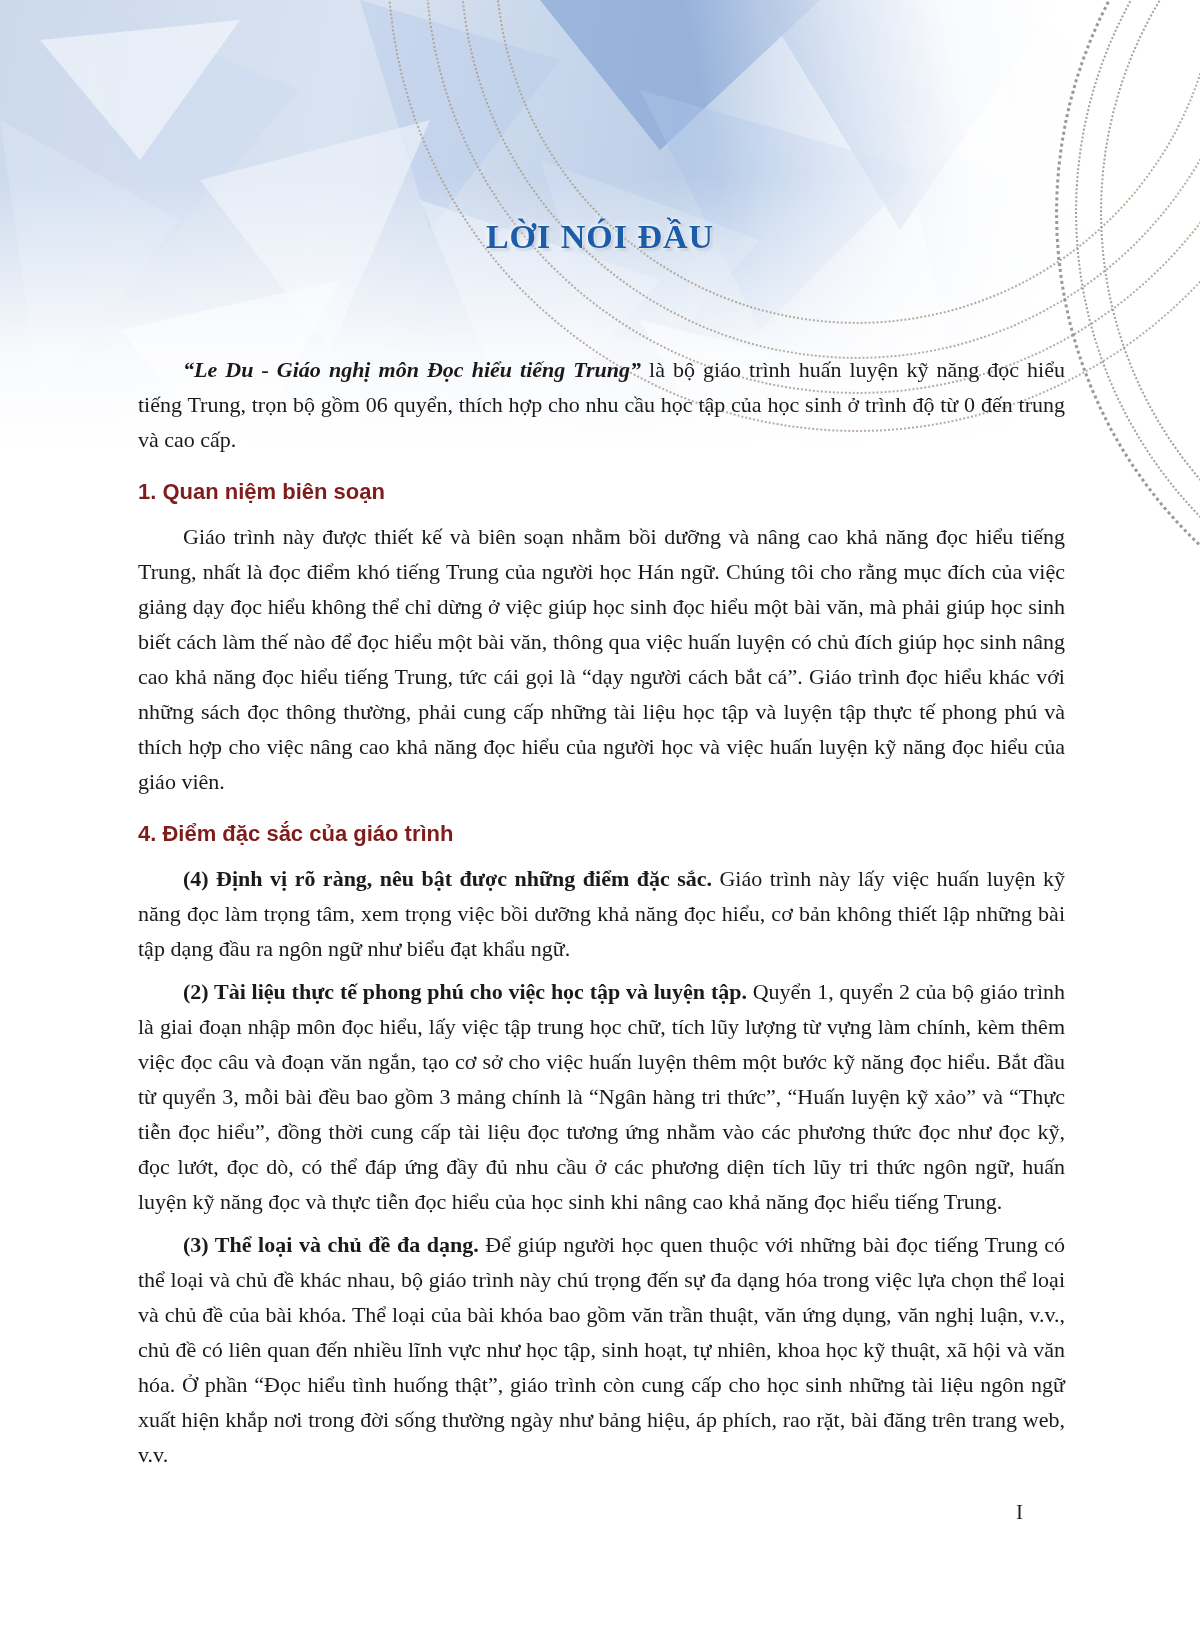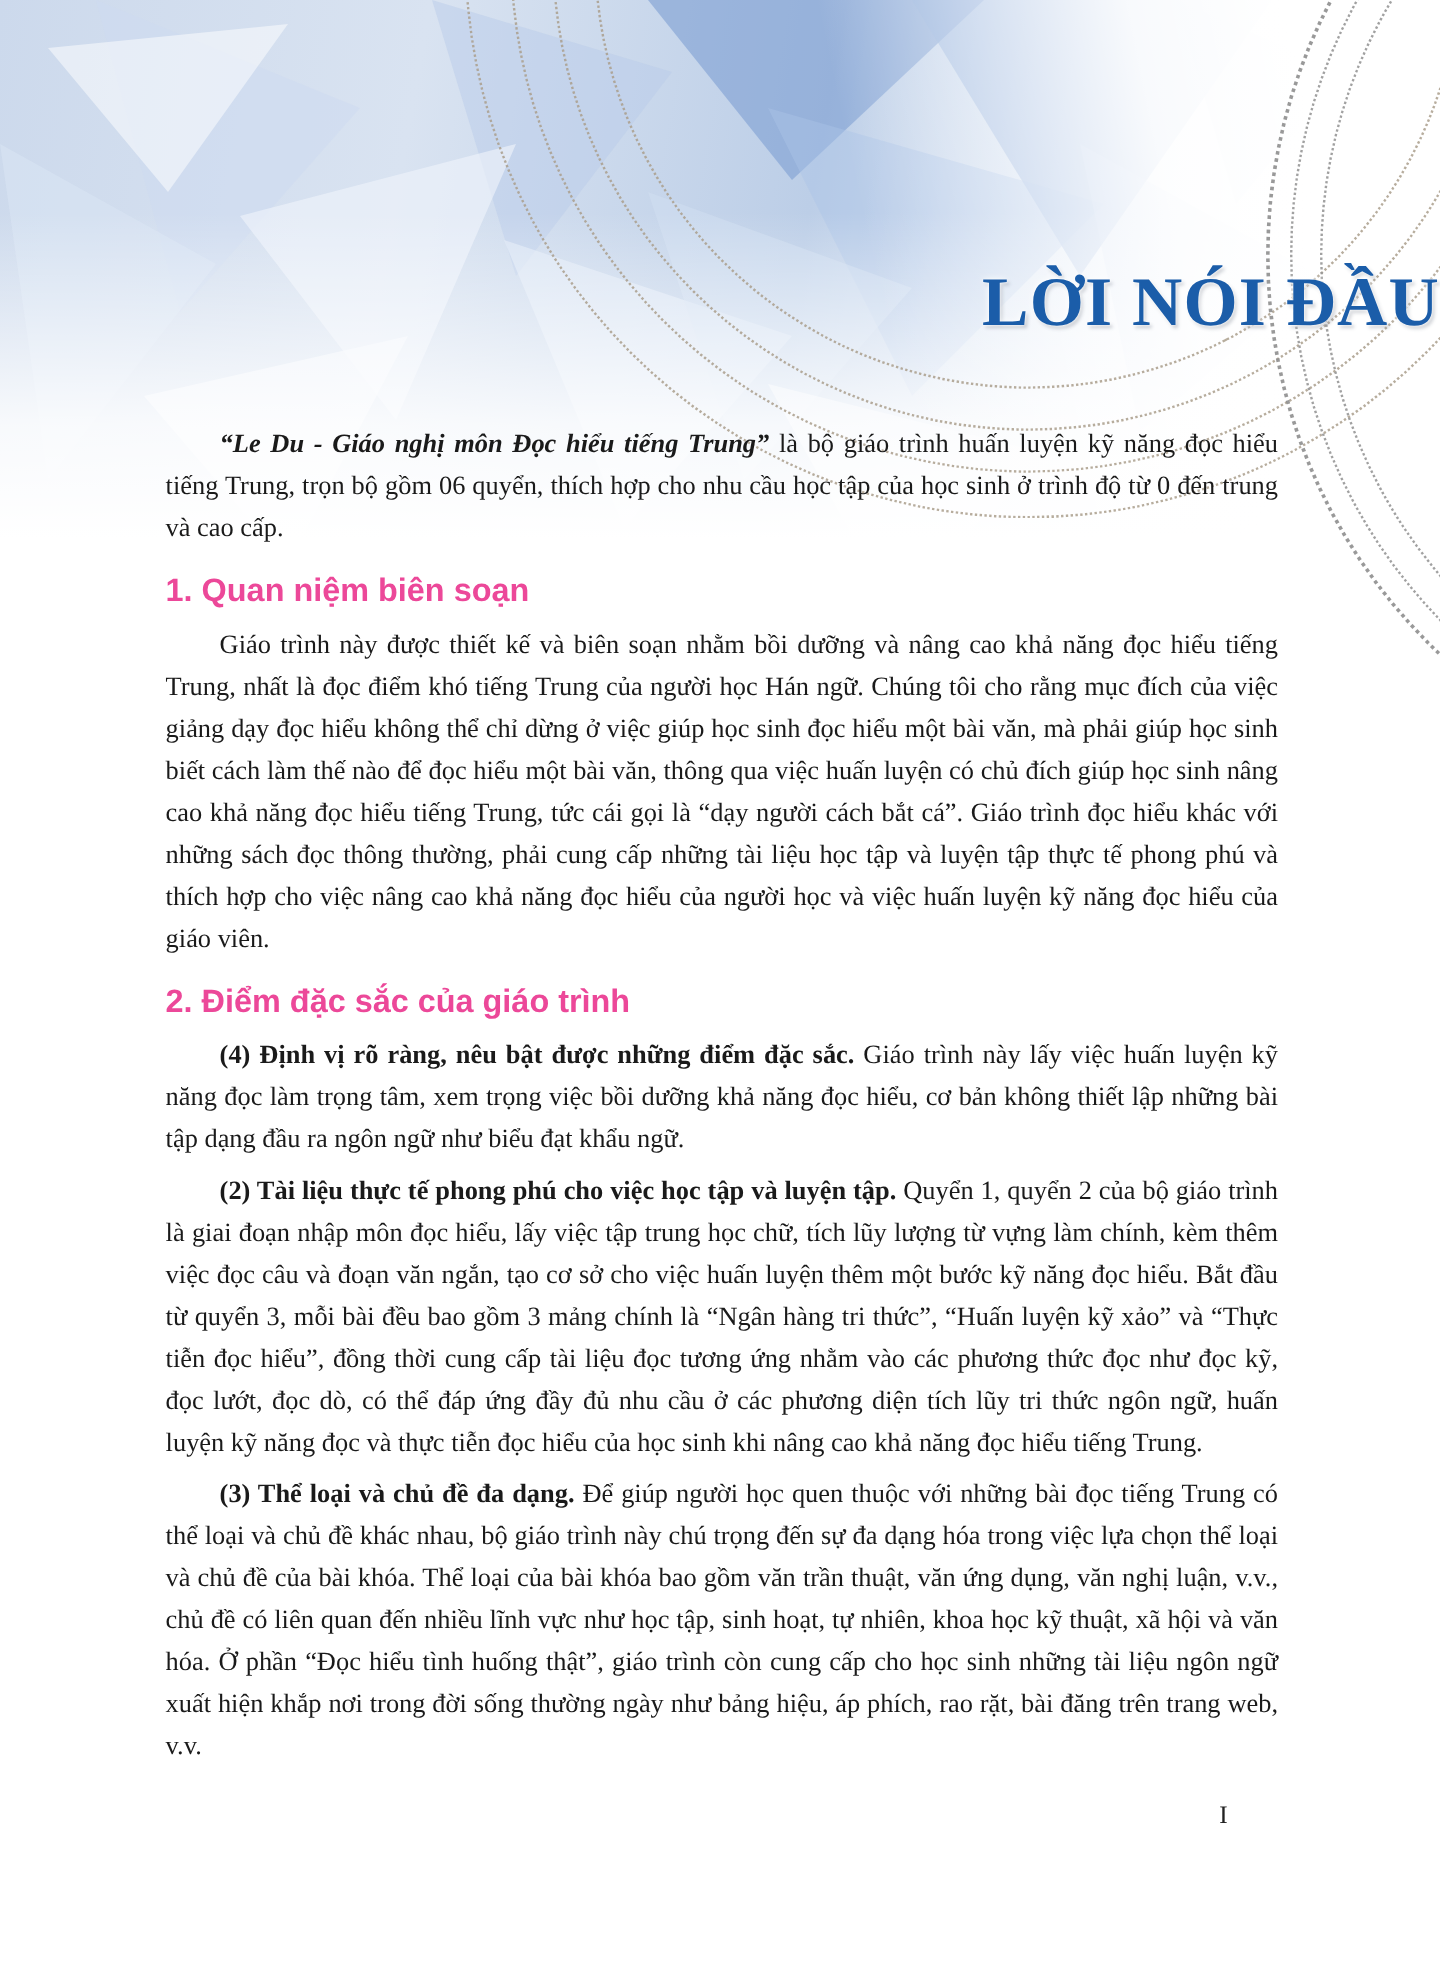--- a/index.html
+++ b/index.html
@@ -46,44 +46,44 @@
     background:linear-gradient(78deg,rgba(255,255,255,0) 60%,rgba(255,255,255,.9) 80%,#fff 90%);
   }
   .dotcircle{position:absolute;border-radius:50%;}
   .famA{border:2px dotted #ab9f8d;opacity:.85;}
   .famB{border:2px dotted #979797;opacity:.9;}
   .famB.big{border-width:3px;border-color:#8f8f8f;}
 
   
   #page-title{
     position:absolute;top:218px;left:0;width:1200px;
-    text-align:right;
+    text-align:center;
     font-family:"Liberation Serif", serif;
     font-weight:bold;
-    font-size:58px;
+    font-size:34px;
     letter-spacing:1px;
     color:#1b5da9;
     text-shadow:0 0 6px rgba(255,255,255,.95),0 0 2px #ffffff,2px 2px 3px rgba(60,70,90,.30);
     z-index:5;
   }
 
   
   #content{
     position:absolute;top:352px;left:138px;width:927px;
     z-index:6;
     color:#1a1a1a;
     font-size:22px;
     line-height:35px;
     text-align:justify;
   }
   #content p{margin:0 0 8px 0;text-indent:45px;}
   #content h2{
     font-family:"Liberation Sans", sans-serif;
-    font-size:27px;line-height:30px;
-    color:#ec4899;
+    font-size:22px;line-height:30px;
+    color:#7f1d1d;
     margin:20px 0 12px 0;
     text-align:left;
   }
   .b{font-weight:bold;}
   .i{}
   .b.i, .bi{font-weight:bold;font-style:italic;}
 
   
   #page-number{
     position:absolute;top:1500px;left:1016px;
@@ -128,21 +128,21 @@
   </div>
 
   <div id="page-title">LỜI NÓI ĐẦU</div>
 
   <div id="content">
     <p><span class="b i">“Le Du - Giáo nghị môn Đọc hiểu tiếng Trung”</span><span> là bộ giáo trình huấn luyện kỹ năng đọc hiểu tiếng Trung, trọn bộ gồm 06 quyển, thích hợp cho nhu cầu học tập của học sinh ở trình độ từ 0 đến trung và cao cấp.</span></p>
 
     <h2>1. Quan niệm biên soạn</h2>
     <p><span>Giáo trình này được thiết kế và biên soạn nhằm bồi dưỡng và nâng cao khả năng đọc hiểu tiếng Trung, nhất là đọc điểm khó tiếng Trung của người học Hán ngữ. Chúng tôi cho rằng mục đích của việc giảng dạy đọc hiểu không thể chỉ dừng ở việc giúp học sinh đọc hiểu một bài văn, mà phải giúp học sinh biết cách làm thế nào để đọc hiểu một bài văn, thông qua việc huấn luyện có chủ đích giúp học sinh nâng cao khả năng đọc hiểu tiếng Trung, tức cái gọi là “dạy người cách bắt cá”. Giáo trình đọc hiểu khác với những sách đọc thông thường, phải cung cấp những tài liệu học tập và luyện tập thực tế phong phú và thích hợp cho việc nâng cao khả năng đọc hiểu của người học và việc huấn luyện kỹ năng đọc hiểu của giáo viên.</span></p>
 
-    <h2>2. Điểm đặc sắc của giáo trình</h2>
+    <h2>4. Điểm đặc sắc của giáo trình</h2>
     <p><span class="b">(4) Định vị rõ ràng, nêu bật được những điểm đặc sắc. </span><span>Giáo trình này lấy việc huấn luyện kỹ năng đọc làm trọng tâm, xem trọng việc bồi dưỡng khả năng đọc hiểu, cơ bản không thiết lập những bài tập dạng đầu ra ngôn ngữ như biểu đạt khẩu ngữ.</span></p>
     <p><span class="b">(2) Tài liệu thực tế phong phú cho việc học tập và luyện tập. </span><span>Quyển 1, quyển 2 của bộ giáo trình là giai đoạn nhập môn đọc hiểu, lấy việc tập trung học chữ, tích lũy lượng từ vựng làm chính, kèm thêm việc đọc câu và đoạn văn ngắn, tạo cơ sở cho việc huấn luyện thêm một bước kỹ năng đọc hiểu. Bắt đầu từ quyển 3, mỗi bài đều bao gồm 3 mảng chính là </span><span class="i">“Ngân hàng tri thức”</span><span>, </span><span class="i">“Huấn luyện kỹ xảo”</span><span> và </span><span class="i">“Thực tiễn đọc hiểu”</span><span>, đồng thời cung cấp tài liệu đọc tương ứng nhằm vào các phương thức đọc như đọc kỹ, đọc lướt, đọc dò, có thể đáp ứng đầy đủ nhu cầu ở các phương diện tích lũy tri thức ngôn ngữ, huấn luyện kỹ năng đọc và thực tiễn đọc hiểu của học sinh khi nâng cao khả năng đọc hiểu tiếng Trung.</span></p>
     <p><span class="b">(3) Thể loại và chủ đề đa dạng. </span><span>Để giúp người học quen thuộc với những bài đọc tiếng Trung có thể loại và chủ đề khác nhau, bộ giáo trình này chú trọng đến sự đa dạng hóa trong việc lựa chọn thể loại và chủ đề của bài khóa. Thể loại của bài khóa bao gồm văn trần thuật, văn ứng dụng, văn nghị luận, v.v., chủ đề có liên quan đến nhiều lĩnh vực như học tập, sinh hoạt, tự nhiên, khoa học kỹ thuật, xã hội và văn hóa. Ở phần </span><span class="i">“Đọc hiểu tình huống thật”</span><span>, giáo trình còn cung cấp cho học sinh những tài liệu ngôn ngữ xuất hiện khắp nơi trong đời sống thường ngày như bảng hiệu, áp phích, rao rặt, bài đăng trên trang web, v.v.</span></p>
   </div>
 
   <div id="page-number">I</div>
 
 </div>
 
 </body></html>

